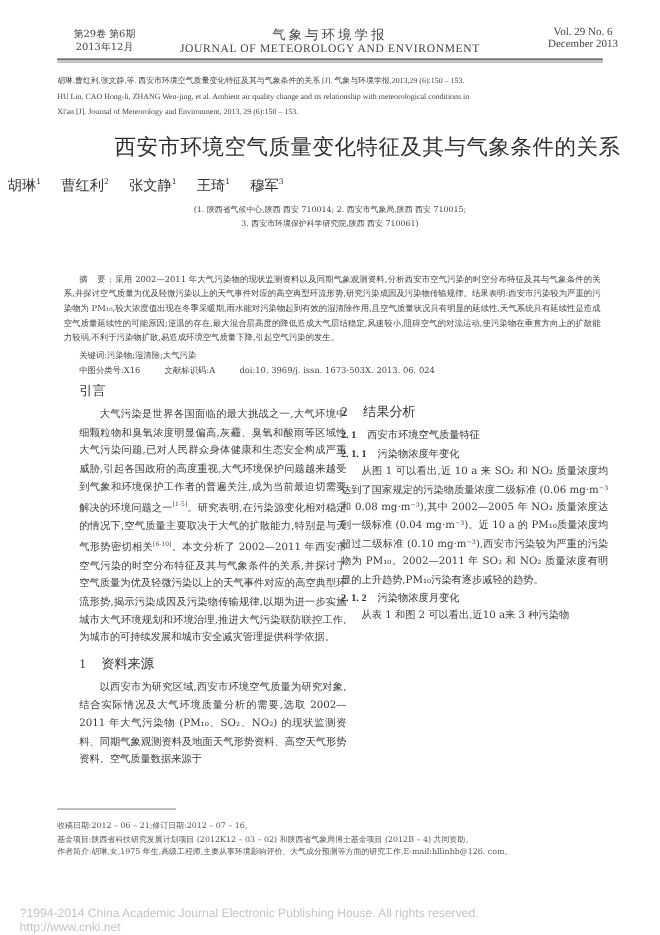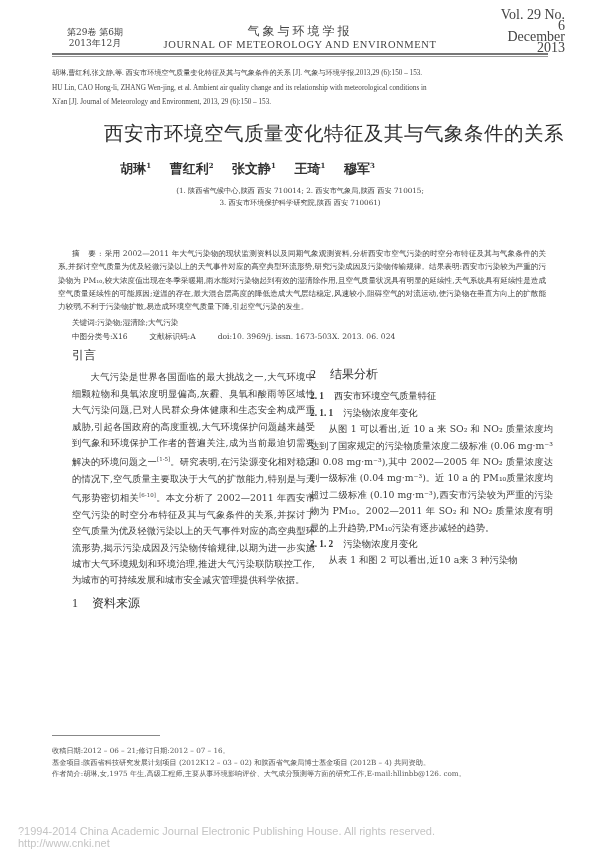--- a/index.html
+++ b/index.html
@@ -5,26 +5,26 @@
   html, body { margin: 0; padding: 0; }
   body {
     width: 600px; height: 850px; background: #ffffff; position: relative; overflow: hidden;
     font-family: "DejaVu Serif", "Liberation Serif", serif; color: #3a3a3a;
   }
   .abs { position: absolute; }
   .hdr-left { left: 55px; top: 27px; width: 80px; font-size: 9px; line-height: 11px; text-align: center; color: #444; }
   .hdr-center { left: 150px; top: 24px; width: 300px; text-align: center; color: #444; }
   .hdr-cn { font-size: 12px; letter-spacing: 3px; line-height: 14px; }
   .hdr-en { font-size: 10.5px; letter-spacing: 0.6px; line-height: 14px; font-family: "Liberation Serif", serif; }
-  .hdr-right { left: 495px; top: 9px; width: 70px; font-size: 14px; line-height: 11px; text-align: right; color: #444; font-family: "Liberation Serif", serif; }
+  .hdr-right { left: 495px; top: 24px; width: 70px; font-size: 10px; line-height: 11px; text-align: center; color: #444; font-family: "Liberation Serif", serif; }
   .rule1 { left: 52px; top: 53px; width: 496px; height: 2px; background: #777; }
   .rule2 { left: 52px; top: 56px; width: 496px; height: 1px; background: #999; }
   .cite { left: 52px; top: 66px; width: 500px; font-size: 7.2px; line-height: 14.5px; color: #444; font-family: "Liberation Serif", serif; }
   .title { left: 0; top: 120px; width: 600px; text-align: center; font-size: 19.5px; color: #2e2e2e; letter-spacing: 0.5px; margin-left: 34px; }
-  .authors { left: 0; top: 160px; width: 495px; text-align: center; font-size: 13px; color: #333; font-weight: bold; }
+  .authors { left: 0; top: 160px; width: 495px; font-size: 13px; color: #333; }
   .authors span.a { margin: 0 7px; }
   .authors sup { font-size: 7px; }
   .affil { left: 0; top: 185px; width: 600px; text-align: center; font-size: 7.2px; line-height: 12px; color: #444; }
   .abstract { left: 58px; top: 232px; width: 488px; font-size: 7.6px; line-height: 13.3px; color: #444; text-align: justify; text-indent: 14px; margin-top: 15px; }
   .abstract .lbl { letter-spacing: 3px; }
   .kw { left: 72px; top: 318px; font-size: 7.6px; color: #444; }
   .clc { left: 72px; top: 332px; font-size: 7.6px; color: #444; width: 480px; white-space: pre; }
   .clc span { margin-right: 22px; }
   .col { font-size: 9.3px; line-height: 16.4px; color: #3b3b3b; text-align: justify; }
   .col-left { left: 52px; top: 347px; width: 243px; margin-left: 20px; }
@@ -80,20 +80,21 @@
 
 <div class="abs abstract"><span class="lbl">摘 要:</span><span>采用 2002—2011 年大气污染物的现状监测资料以及同期气象观测资料,分析西安市空气污染的时空分布特征及其与气象条件的关系,并探讨空气质量为优及轻微污染以上的天气事件对应的高空典型环流形势,研究污染成因及污染物传输规律。结果表明:西安市污染较为严重的污染物为 PM₁₀,较大浓度值出现在冬季采暖期,雨水能对污染物起到有效的湿清除作用,且空气质量状况具有明显的延续性,天气系统具有延续性是造成空气质量延续性的可能原因;逆温的存在,最大混合层高度的降低造成大气层结稳定,风速较小,阻碍空气的对流运动,使污染物在垂直方向上的扩散能力较弱,不利于污染物扩散,易造成环境空气质量下降,引起空气污染的发生。</span></div>
 
 <div class="abs kw">关键词:污染物;湿清除;大气污染</div>
 <div class="abs clc"><span>中图分类号:X16</span><span>文献标识码:A</span><span>doi:10. 3969/j. issn. 1673-503X. 2013. 06. 024</span></div>
 
 <div class="abs col col-left">
   <div class="h1">引言</div>
   <p class="p"><span>大气污染是世界各国面临的最大挑战之一,大气环境中细颗粒物和臭氧浓度明显偏高,灰霾、臭氧和酸雨等区域性大气污染问题,已对人民群众身体健康和生态安全构成严重威胁,引起各国政府的高度重视,大气环境保护问题越来越受到气象和环境保护工作者的普遍关注,成为当前最迫切需要解决的环境问题之一</span><sup style="font-size:5.5px">[1-5]</sup><span>。研究表明,在污染源变化相对稳定的情况下,空气质量主要取决于大气的扩散能力,特别是与天气形势密切相关</span><sup style="font-size:5.5px">[6-10]</sup><span>。本文分析了 2002—2011 年西安市空气污染的时空分布特征及其与气象条件的关系,并探讨了空气质量为优及轻微污染以上的天气事件对应的高空典型环流形势,揭示污染成因及污染物传输规律,以期为进一步实施城市大气环境规划和环境治理,推进大气污染联防联控工作,为城市的可持续发展和城市安全减灾管理提供科学依据。</span></p>
   <div class="sec1"><span class="n">1</span><span>资料来源</span></div>
+  <p class="p">以西安市为研究区域,西安市环境空气质量为研究对象,结合实际情况及大气环境质量分析的需要,选取 2002—2011 年大气污染物 (PM₁₀、SO₂、NO₂) 的现状监测资料、同期气象观测资料及地面天气形势资料、高空天气形势资料。空气质量数据来源于</p>
 </div>
 
 <div class="abs col col-right">
   <div class="sec1" style="margin-top:22px"><span class="n">2</span><span>结果分析</span></div>
   <div class="h2"><span class="n">2. 1</span><span>西安市环境空气质量特征</span></div>
   <div class="h2" style="margin-top:0"><span class="n">2. 1. 1</span><span>污染物浓度年变化</span></div>
   <p class="p">从图 1 可以看出,近 10 a 来 SO₂ 和 NO₂ 质量浓度均达到了国家规定的污染物质量浓度二级标准 (0.06 mg·m⁻³ 和 0.08 mg·m⁻³),其中 2002—2005 年 NO₂ 质量浓度达到一级标准 (0.04 mg·m⁻³)。近 10 a 的 PM₁₀质量浓度均超过二级标准 (0.10 mg·m⁻³),西安市污染较为严重的污染物为 PM₁₀。2002—2011 年 SO₂ 和 NO₂ 质量浓度有明显的上升趋势,PM₁₀污染有逐步减轻的趋势。</p>
   <div class="h2" style="margin-top:0"><span class="n">2. 1. 2</span><span>污染物浓度月变化</span></div>
   <p class="p">从表 1 和图 2 可以看出,近10 a来 3 种污染物</p>
 </div>

